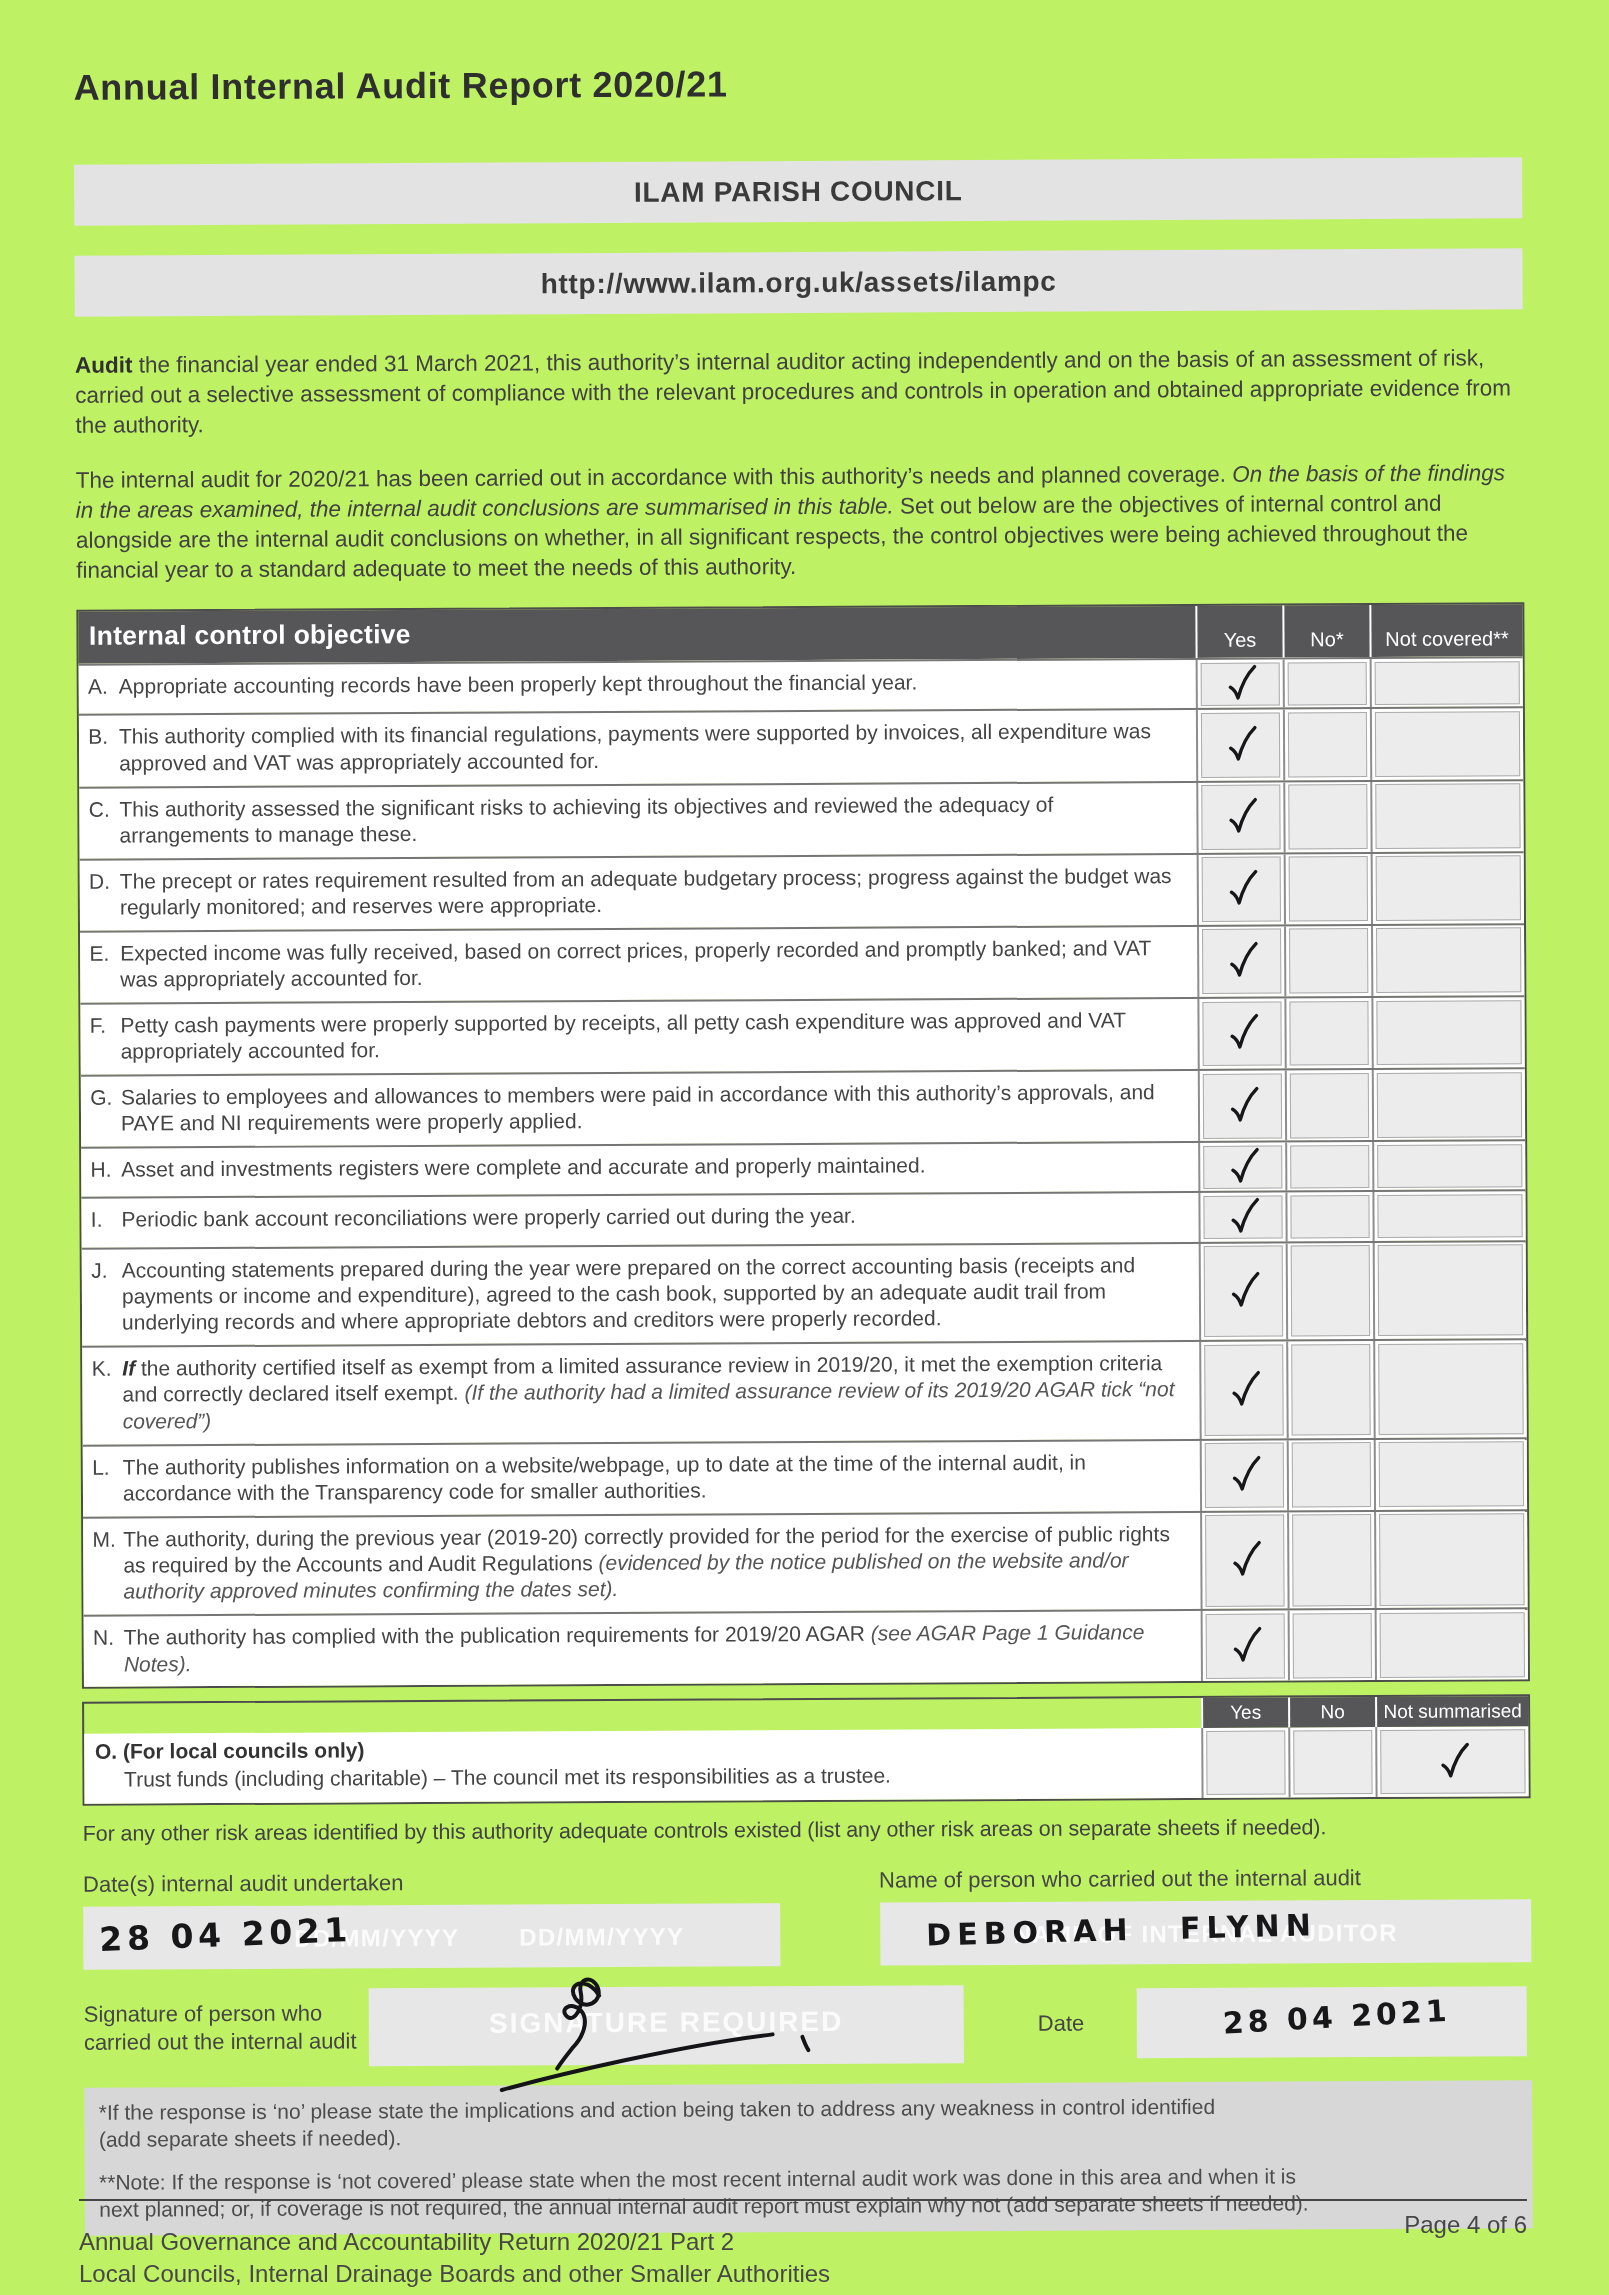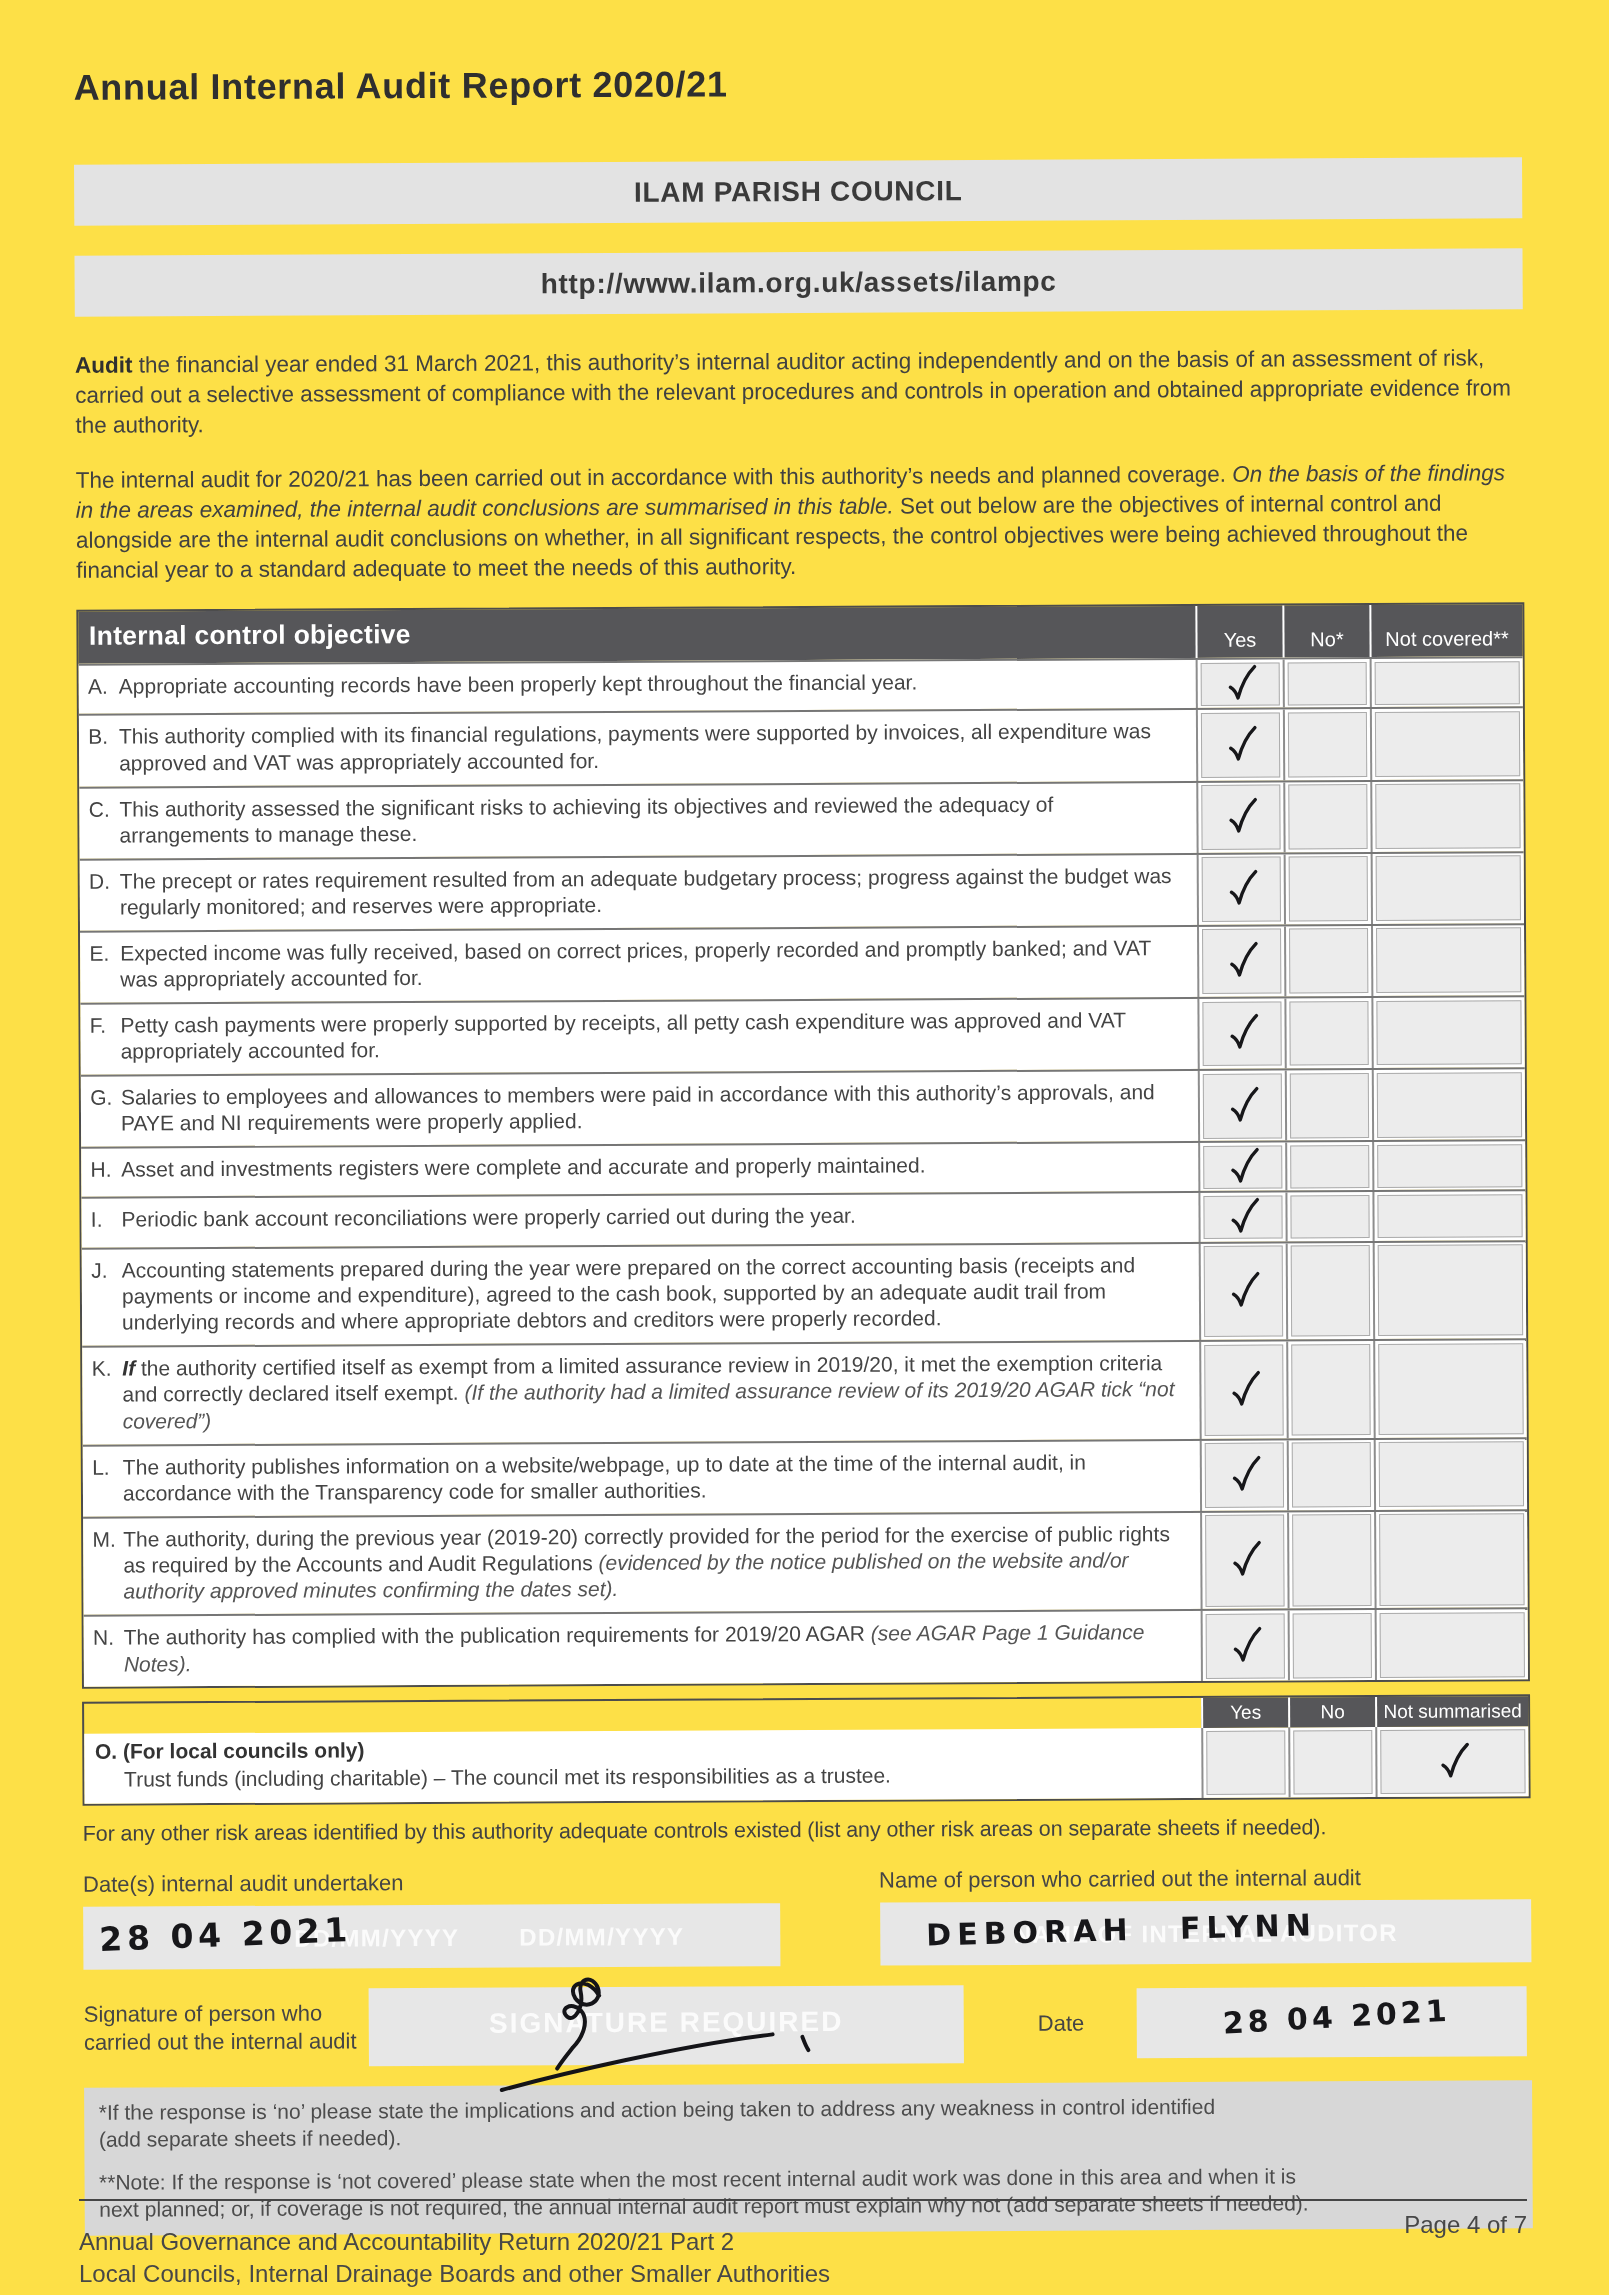--- a/index.html
+++ b/index.html
@@ -1,16 +1,16 @@
 <!DOCTYPE html>
 <html style="font-size:10.6px"><head>
 <meta charset="utf-8">
 <style>
   html,body{margin:0;padding:0;background:#ffffff;}
-  .page{position:relative;width:1610px;height:2295px;background:#fde047;overflow:hidden;
+  .page{position:relative;width:1610px;height:2295px;background:#bef264;overflow:hidden;
         font-family:"Liberation Sans",sans-serif;color:#3d3d3d;}
   .content{position:absolute;left:79px;right:83px;top:0;transform:rotate(-0.3deg);}
 
   .title{margin-top:63px;font-size:36px;font-weight:bold;color:#2f2f2f;letter-spacing:0.7px;}
 
   .banner{margin-top:56px;height:61px;background:#e3e3e3;display:flex;align-items:center;justify-content:center;
           font-size:28px;font-weight:bold;color:#3a3a3a;letter-spacing:0.7px;}
   .banner.url{margin-top:30px;}
 
   .para{margin-top:34px;font-size:22.5px;line-height:30px;color:#414141;}
@@ -408,16 +408,16 @@
 next planned; or, if coverage is not required, the annual internal audit report must explain why not (add separate sheets if needed).</div>
     </div>
 
   </div>
 
   <div class="footer">
     <div class="f-left">
       <div>Annual Governance and Accountability Return 2020/21 Part 2</div>
       <div>Local Councils, Internal Drainage Boards and other Smaller Authorities</div>
     </div>
-    <div class="f-right">Page 4 of 7</div>
+    <div class="f-right">Page 4 of 6</div>
   </div>
 </div>
 
 
 </body></html>

